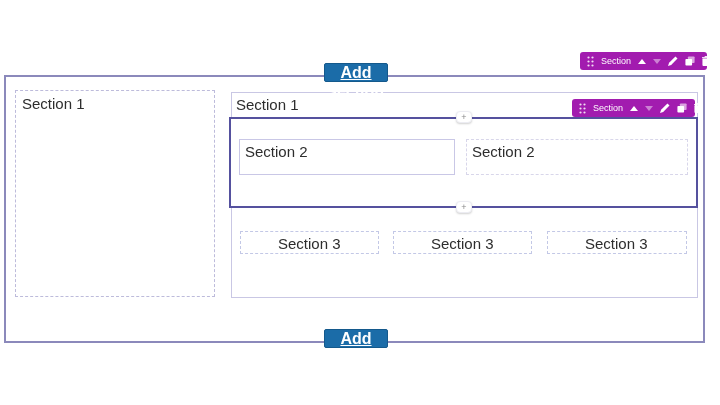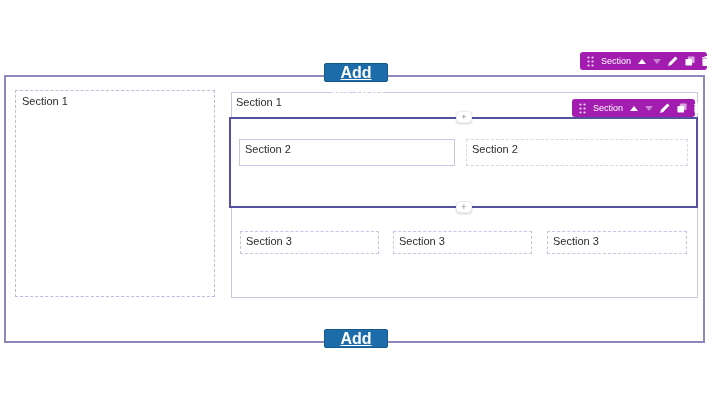--- a/index.html
+++ b/index.html
@@ -35,43 +35,43 @@
   }
   .tb-outer{left:580px;top:52px;width:127px;}
   .tb-inner{left:572px;top:99px;width:123px;}
   .tb-label{font-size:9px;color:#fff;white-space:nowrap;flex:0 0 auto;}
   .tb-icon{display:flex;align-items:center;flex:0 0 auto;cursor:pointer;}
   .tb-icon svg{display:block;}
   .tri-up{width:0;height:0;border-left:4px solid transparent;border-right:4px solid transparent;border-bottom:5px solid #ffffff;}
   .tri-down{width:0;height:0;border-left:4px solid transparent;border-right:4px solid transparent;border-top:5px solid rgba(255,255,255,0.45);}
 
   
-  .sec-label{font-size:11px;color:#2d2d2d;padding:4px 6px;display:block;}
+  .sec-label{font-size:15px;color:#2d2d2d;padding:4px 6px;display:block;}
   .box-left{
     position:absolute;left:15px;top:90px;width:200px;height:207px;
     border:1px dashed #bdbbdb;box-sizing:border-box;background:#fff;z-index:1;
   }
   .right-container{
     position:absolute;left:231px;top:92px;width:467px;height:206px;
     border:1px solid #c9c7e4;box-sizing:border-box;background:#fff;z-index:1;
   }
   .right-container .sec-label{padding:3px 4px;}
 
   .purple-box{
     position:absolute;left:229px;top:117px;width:469px;height:91px;
     border:2px solid #55519e;box-sizing:border-box;background:#fff;z-index:2;
   }
 
-  .s2{position:absolute;top:139px;height:27px;box-sizing:border-box;background:#fff;z-index:3;}
+  .s2{position:absolute;top:139px;height:36px;box-sizing:border-box;background:#fff;z-index:3;}
   .s2 .sec-label{padding:3px 5px;}
   .s2a{left:239px;width:216px;border:1px solid #c9c7e6;}
   .s2b{left:466px;width:222px;border:1px dashed #d8d6ea;}
 
   .s3{position:absolute;top:231px;height:23px;border:1px dashed #c3c8e6;box-sizing:border-box;background:#fff;z-index:2;}
-  .s3 .sec-label{padding:3px 5px;}
+  .s3 .sec-label{padding:3px 5px;margin-left:32px;}
   .s3a{left:240px;width:139px;}
   .s3b{left:393px;width:139px;}
   .s3c{left:547px;width:140px;}
 
   
   .plus-pill{
     position:absolute;width:16px;height:12px;background:#fff;
     border:1px solid #ececf2;border-radius:4px;
     box-shadow:0 1px 2px rgba(0,0,0,0.18);
     color:#8a8a8a;font-size:9px;line-height:10px;text-align:center;

